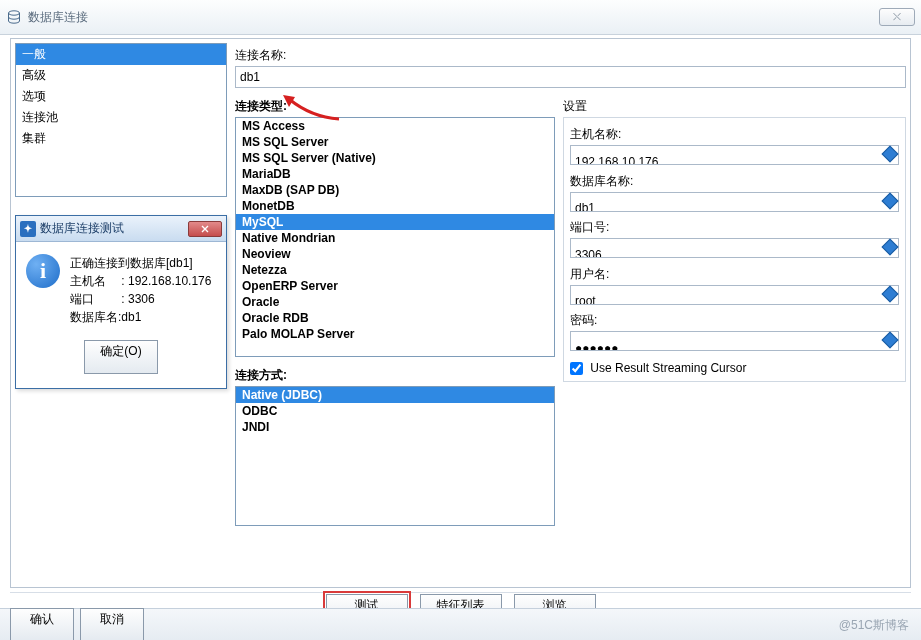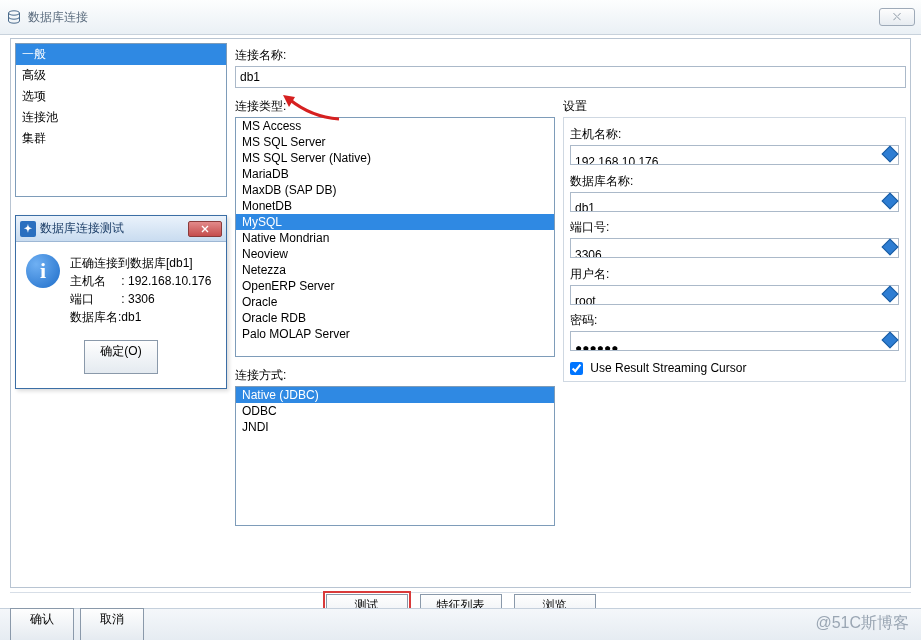--- a/index.html
+++ b/index.html
@@ -34,21 +34,21 @@
 .mini-footer { text-align:center; padding:6px 0 14px 0; }
 .btn { display:inline-block; min-width:74px; height:34px; line-height:20px; border:1px solid #8a99aa; background:linear-gradient(#fefefe,#e4eaf0); text-align:center; cursor:pointer; padding:0 10px;}
 
 
 .right-col { flex:1; display:flex; flex-direction:column; position:relative; }
 .field-row { margin-bottom:2px; }
 .label { color:#000; display:block; padding:4px 0 2px 0;}
 .text-input { width:100%; height:22px; border:1px solid #abb9c9; padding:0 4px; background:#fff; }
 
 .mid-row { display:flex; gap:8px; margin-top:4px; flex:1; min-height:0;}
-.type-col { width:320px; display:flex; flex-direction:column; }
+.type-col { width:320px; display:flex; flex-direction:column;font-weight:bold; }
 .settings-col { flex:1; display:flex; flex-direction:column; }
 
 .listbox { border:1px solid #7e9cb9; background:#fff; overflow-y:scroll; }
 .listbox.types { height:240px; }
 .listbox.methods { height:140px; }
 .option { padding:1px 6px; cursor:pointer; white-space:nowrap; }
 .option.selected { background:#2f89e3; color:#fff; }
 
 .settings-box { border:1px solid #cfd8e2; padding:6px 6px 6px 6px; }
 .sf-row { margin-bottom:2px; }
@@ -62,21 +62,21 @@
 .red-arrow { position:absolute; left:46px; top:50px; pointer-events:none; }
 
 
 .bottom-bar { position:absolute; left:10px; right:10px; bottom:18px; height:30px; border-top:1px solid #d7dee7; display:flex; align-items:center; justify-content:center; gap:12px; padding-top:6px;}
 .bottom-bar .btn{min-width:82px;}
 .btn.highlight { outline:2px solid #d93a3a; outline-offset:1px; }
 
 .footer-bar { position:absolute; left:0; right:0; bottom:0; height:32px; background:linear-gradient(#f4f7fa,#e6ecf2); border-top:1px solid #c5d0dc; display:flex; align-items:center; gap:6px; padding:0 10px;}
 .footer-bar .btn{min-width:64px;}
 
-.watermark { position:absolute; right:12px; bottom:6px; color:#9aa6b3; font-size:16px; pointer-events:none;}
+.watermark { position:absolute; right:12px; bottom:6px; color:#9aa6b3; font-size:12px; pointer-events:none;}
 
 
 .listbox::-webkit-scrollbar{width:16px;}
 .listbox::-webkit-scrollbar-track{background:#f0f3f7;border-left:1px solid #d0d8e2;}
 .listbox::-webkit-scrollbar-thumb{background:#c9d3df;border:1px solid #aebacb;}
 .listbox::-webkit-scrollbar-button{height:16px;background:#e6ebf1;border:1px solid #c0cad6;}
 </style>
 </head>
 <body>
 

